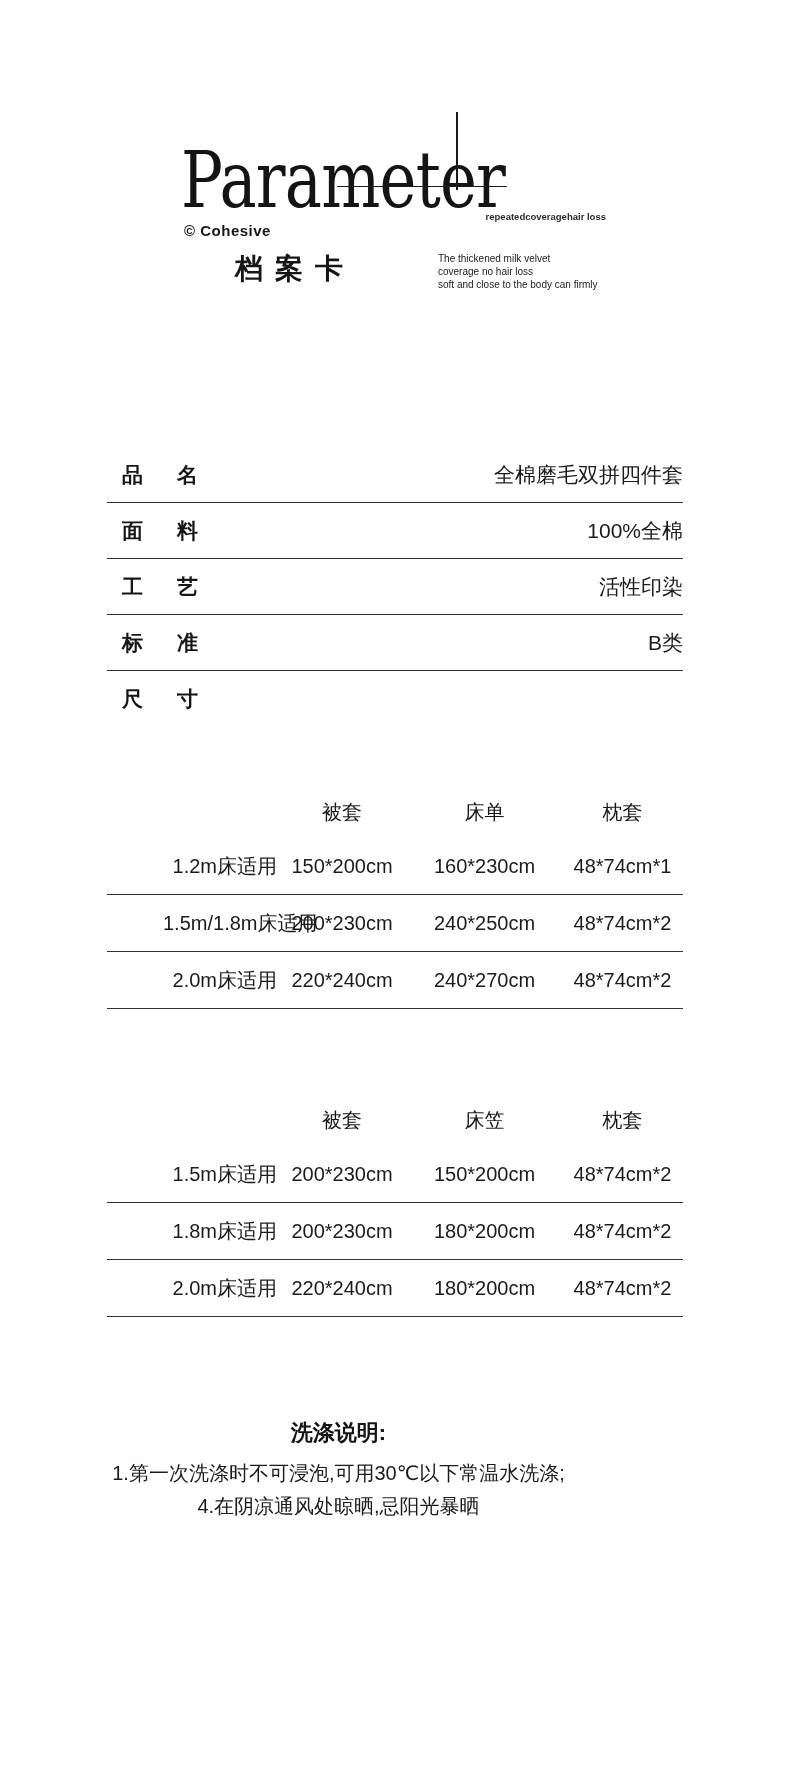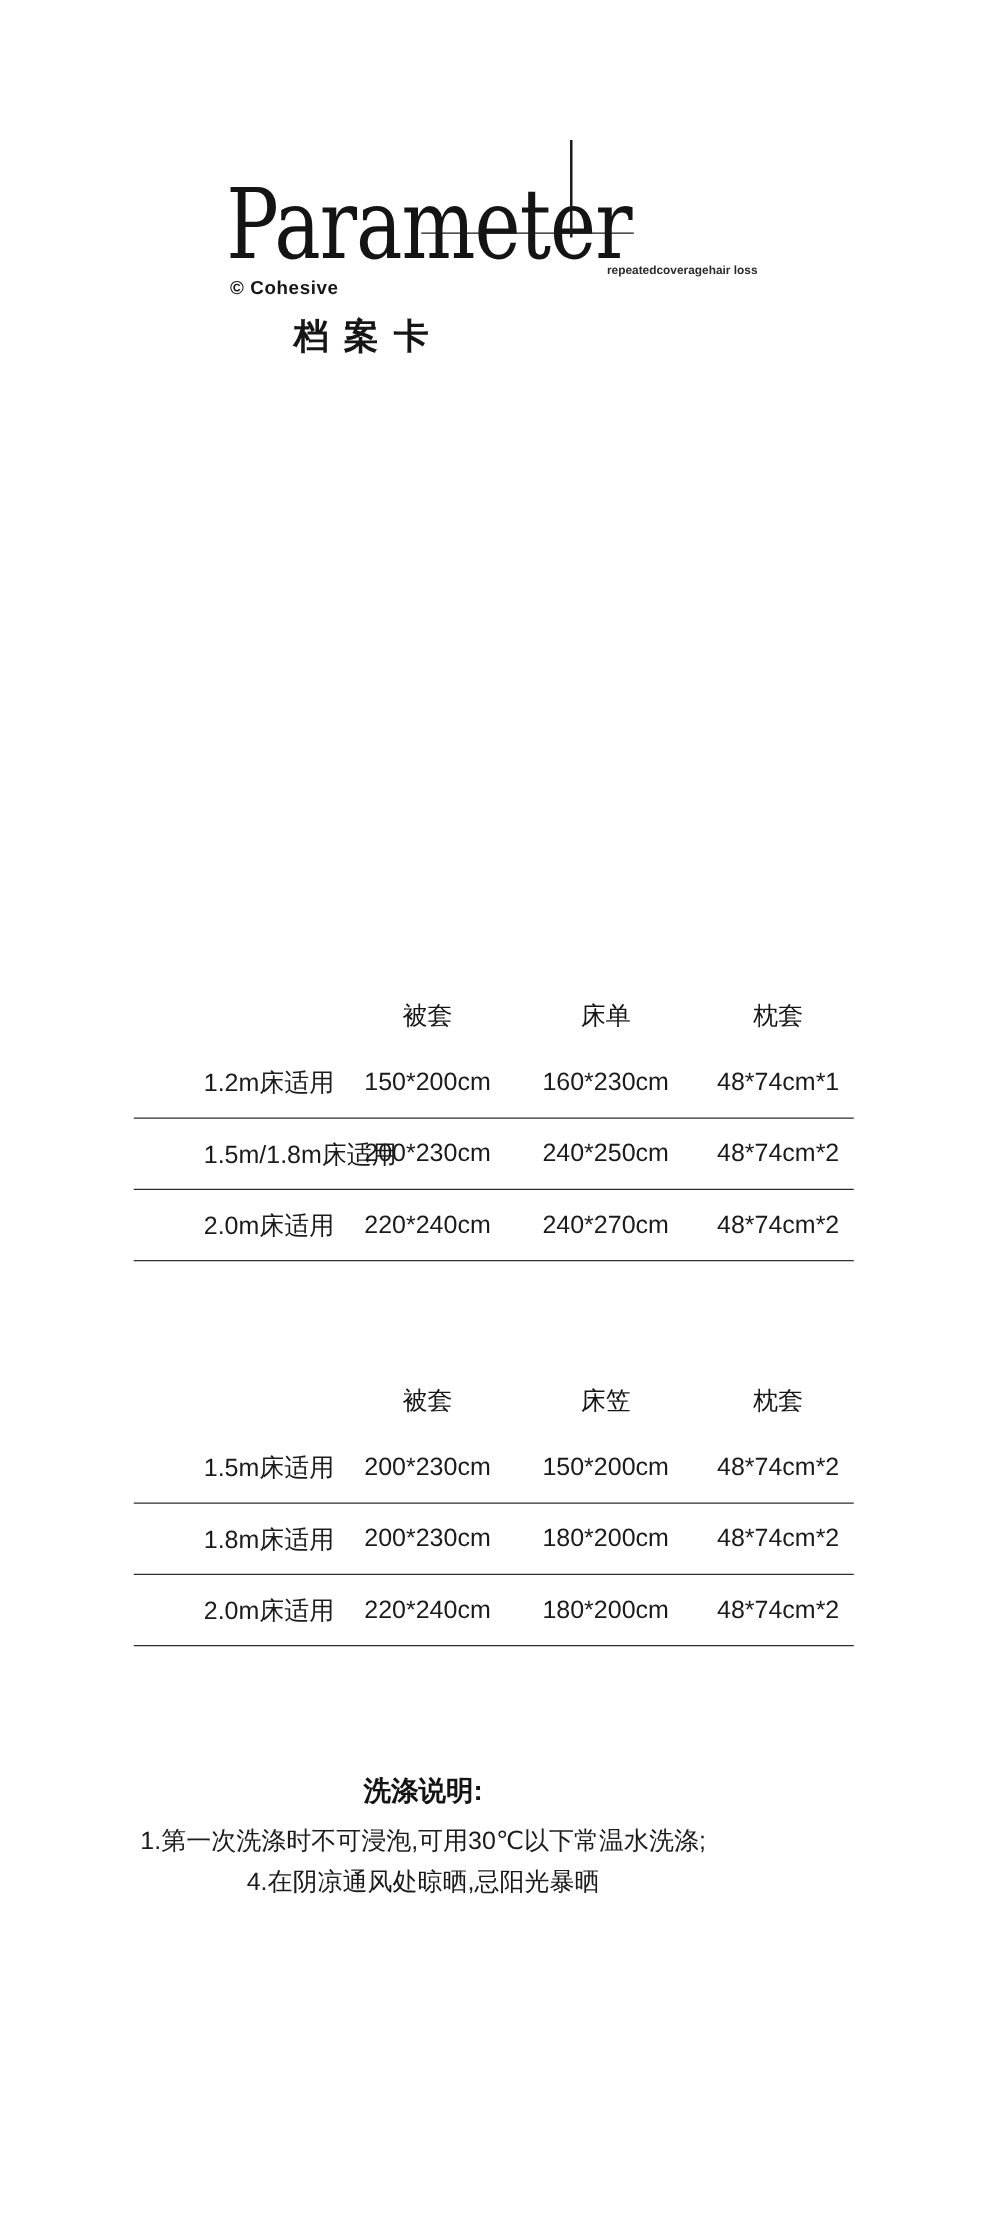--- a/index.html
+++ b/index.html
@@ -66,21 +66,21 @@
   .size-table.t1{top:786px;}
   .size-table.t2{top:1094px;}
   .trow{
     display:grid;grid-template-columns:170px 130px 155px 121px;
     align-items:center;
     height:57px;box-sizing:border-box;
     border-bottom:1px solid #2e2e2e;
   }
   .trow.thead{height:52px;border-bottom:none;}
   .tcell{font-size:20px;text-align:center;color:#1b1b1b;white-space:nowrap;}
-  .tcell.rowlabel{text-align:left;padding-left:8px;margin-left:48px;}
+  .tcell.rowlabel{text-align:right;padding-left:8px;margin-left:48px;}
   .trow.thead .tcell{color:#161616;}
   
   .washing{position:absolute;left:0;top:1418px;width:677px;text-align:center;}
   .washing-title{font-size:22px;font-weight:700;color:#141414;margin-bottom:9px;}
   .washing-line{font-size:20px;line-height:33px;color:#1b1b1b;}
 </style>
 </head>
 <body>
 
 <div class="page">
@@ -91,21 +91,48 @@
 
   <div class="subtitle-words">
     <span>repeated</span>
     <span>coverage</span>
     <span>hair loss</span>
   </div>
 
   <div class="brand">© Cohesive</div>
   <div class="card-label">档案卡</div>
 
+  <div class="description">
+    <div>The thickened milk velvet</div>
+    <div>coverage no hair loss</div>
+    <div>soft and close to the body can firmly</div>
+  </div>
 
+  <section class="specs">
+    <div class="spec-row">
+      <span class="spec-label">品名</span>
+      <span class="spec-value">全棉磨毛双拼四件套</span>
+    </div>
+    <div class="spec-row">
+      <span class="spec-label">面料</span>
+      <span class="spec-value">100%全棉</span>
+    </div>
+    <div class="spec-row">
+      <span class="spec-label">工艺</span>
+      <span class="spec-value">活性印染</span>
+    </div>
+    <div class="spec-row">
+      <span class="spec-label">标准</span>
+      <span class="spec-value">B类</span>
+    </div>
+    <div class="spec-row no-line">
+      <span class="spec-label">尺寸</span>
+      <span class="spec-value"></span>
+    </div>
+  </section>
 
   <section class="size-table t1">
     <div class="trow thead">
       <span class="tcell rowlabel"></span>
       <span class="tcell">被套</span>
       <span class="tcell">床单</span>
       <span class="tcell">枕套</span>
     </div>
     <div class="trow">
       <span class="tcell rowlabel">1.2m床适用</span>

